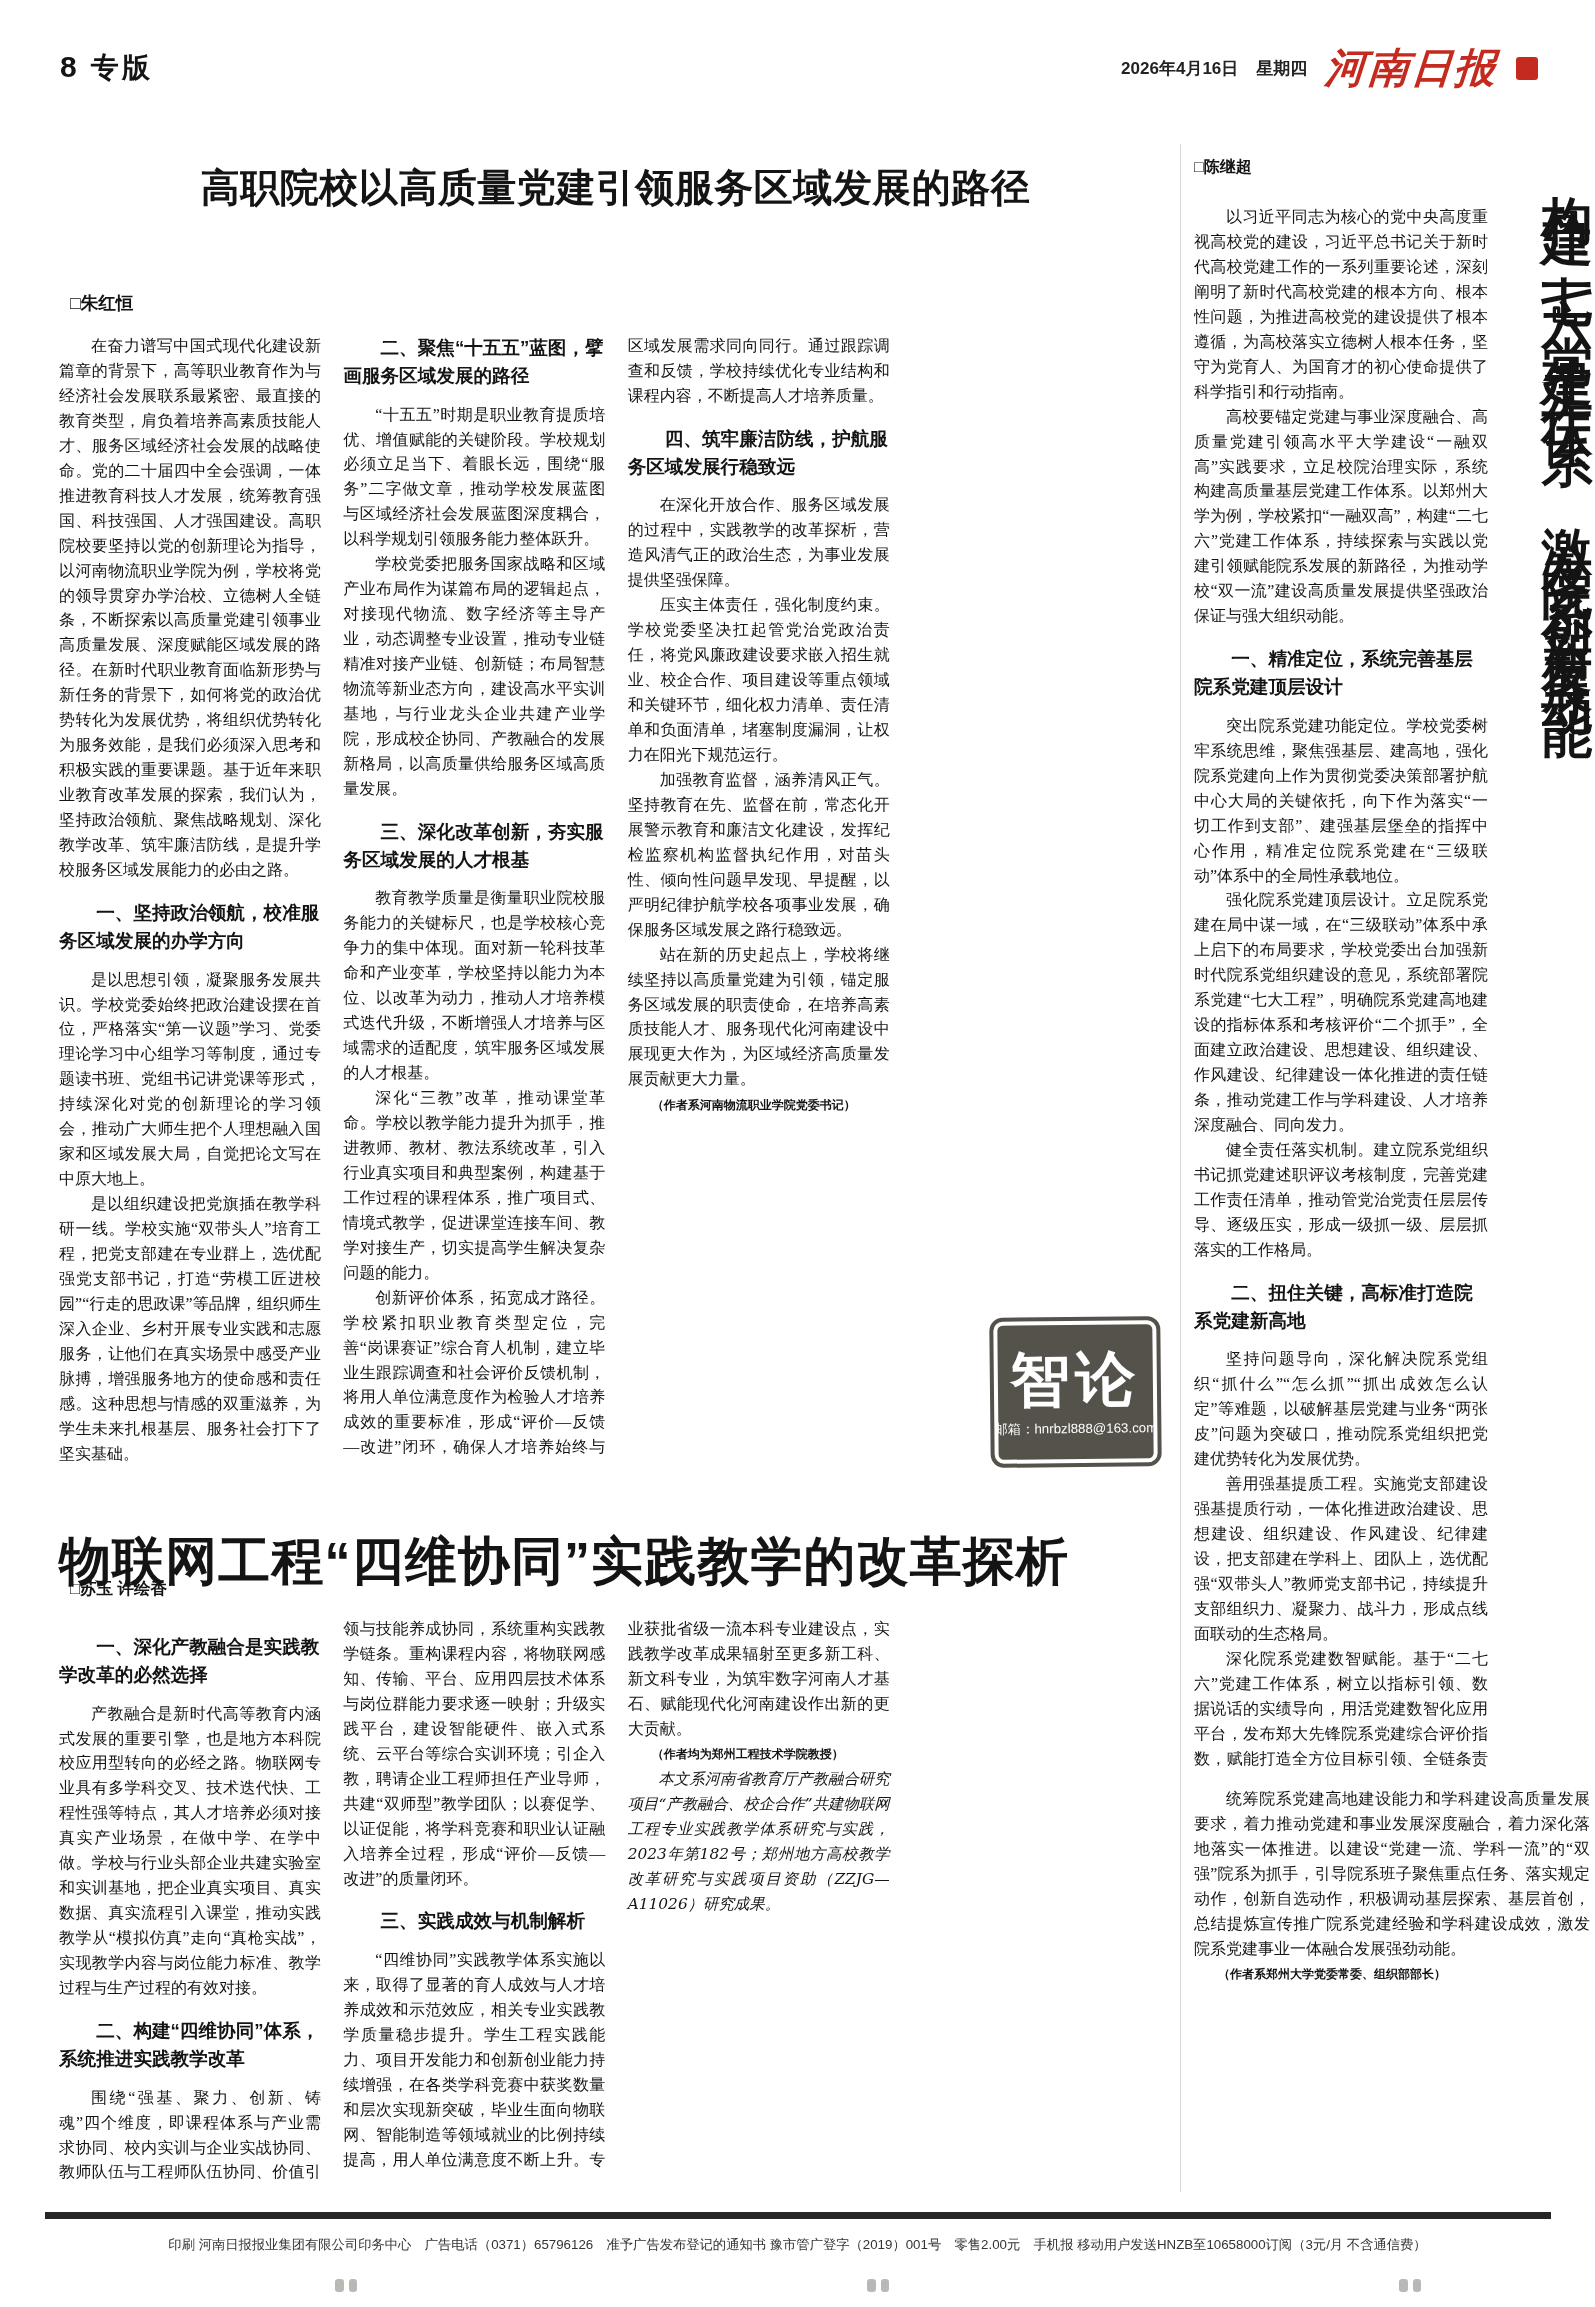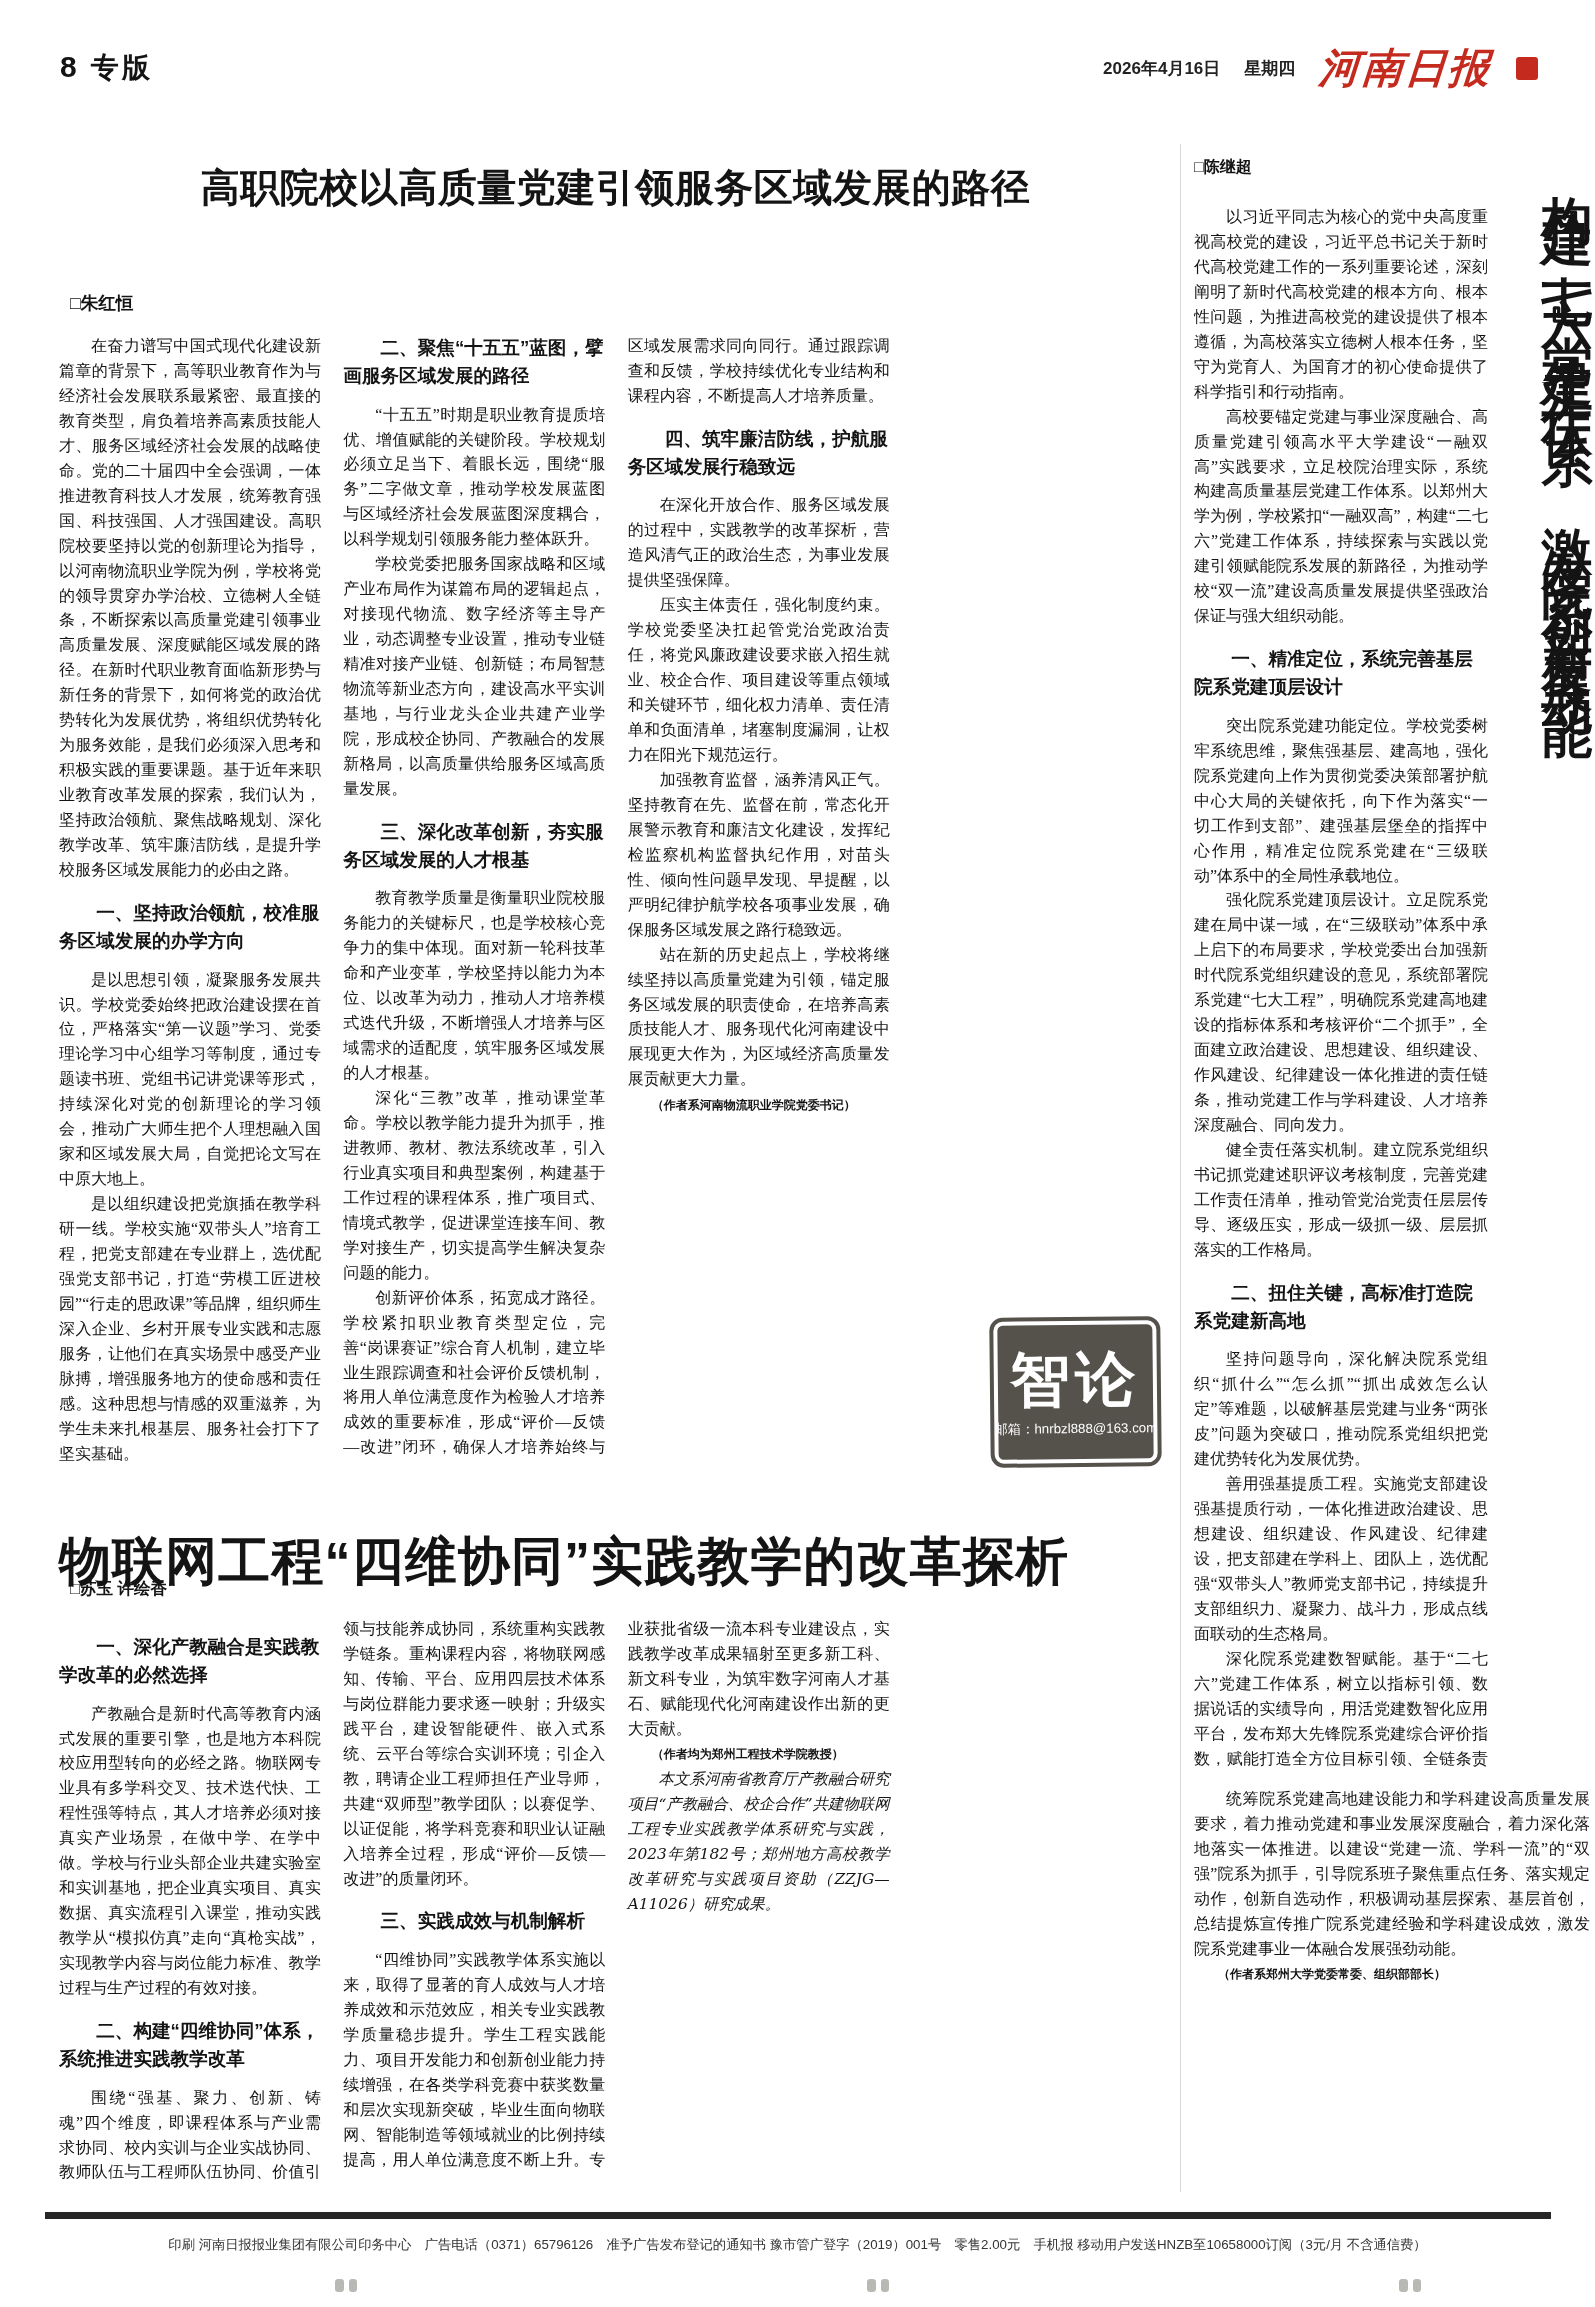--- a/index.html
+++ b/index.html
@@ -4,21 +4,21 @@
 <style>
   html,body{margin:0;padding:0;background:#e8e8e4;}
   .page{
     position:relative;width:1595px;height:2307px;background:#ffffff;
     font-family:"Liberation Serif","DejaVu Serif",serif;color:#141414;overflow:hidden;
   }
   
   .hdr-left{position:absolute;left:60px;top:49px;display:flex;align-items:baseline;gap:14px;}
   .pageno{font-family:"Liberation Sans",sans-serif;font-size:30px;font-weight:700;}
   .section{font-family:"Liberation Sans",sans-serif;font-size:28px;font-weight:900;letter-spacing:3.2px;}
-  .hdr-right{position:absolute;right:57px;top:41px;display:flex;align-items:center;gap:24px;}
+  .hdr-right{position:absolute;right:57px;top:41px;display:flex;align-items:center;gap:18px;}
   .hdr-date,.hdr-week{font-family:"Liberation Sans",sans-serif;font-size:17px;font-weight:700;color:#222;}
   .masthead{font-family:"DejaVu Serif",serif;font-size:41px;font-weight:900;font-style:italic;color:#c42a1e;letter-spacing:2.1px;transform:skewX(-4deg);}
   .seal{width:22.3px;height:22.3px;background:#c42a1e;border-radius:3.2px;display:inline-block;}
   
   .vrule{position:absolute;left:1180px;top:144px;width:0.5px;height:2048px;background:#d6d6d2;}
   
   .a1-headline{position:absolute;left:59px;top:137px;width:1113px;text-align:center;
     font-family:"Liberation Sans",sans-serif;font-weight:900;font-size:39px;line-height:1.3;letter-spacing:0.5px;}
   .a1-byline{position:absolute;left:70px;top:291px;font-family:"Liberation Sans",sans-serif;font-size:17.6px;font-weight:700;}
   .a1-body{position:absolute;left:59px;top:334px;width:1115px;height:1134px;

